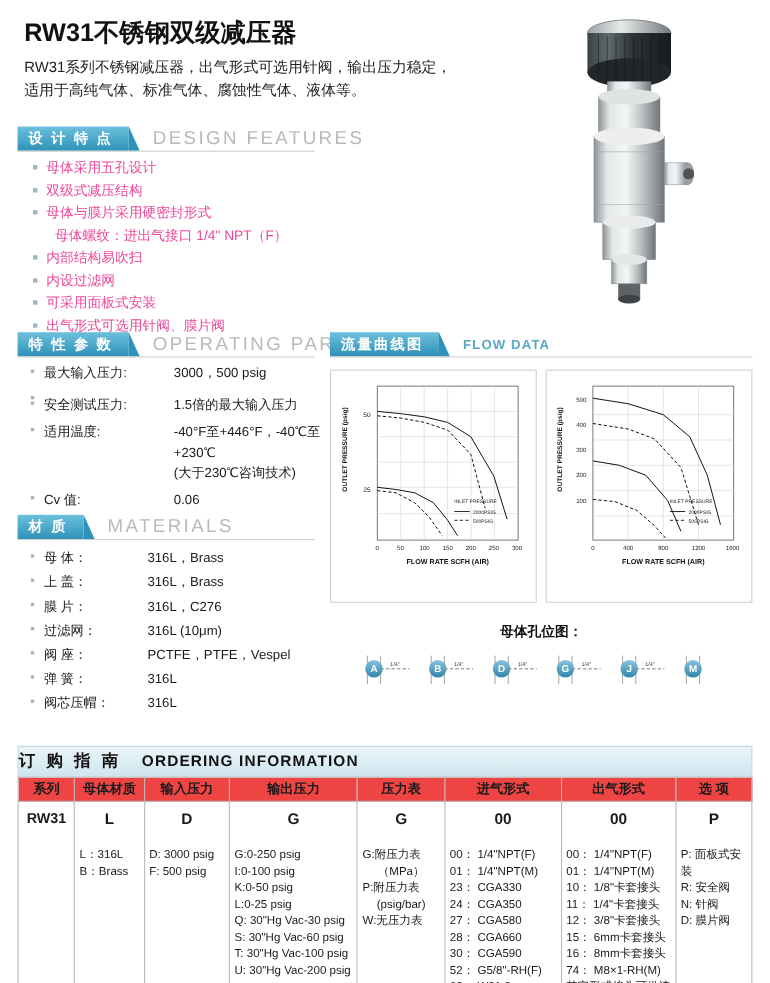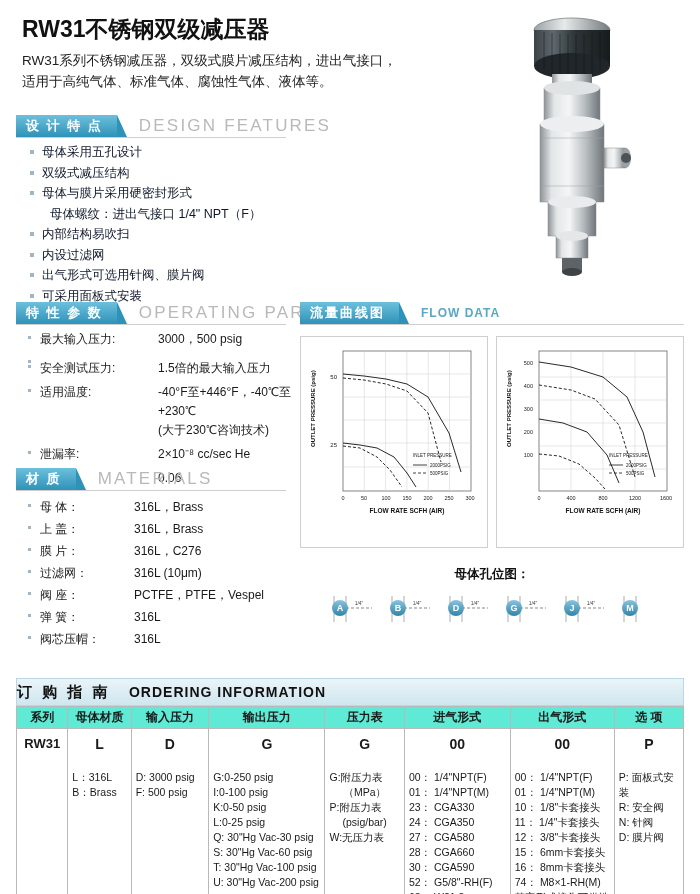--- a/index.html
+++ b/index.html
@@ -51,21 +51,21 @@
     vertical-align:top;
   }
   .secline {
     position:absolute; height:1px; background:#cfcfcf;
   }
 
   
   ul.b { list-style:none; margin:0; padding:0; }
   ul.b li {
     position:relative; padding-left:14px;
-    font-size:12.5px; line-height:20.5px; color:#0f172a;
+    font-size:12.5px; line-height:20.5px; color:#ec4899;
   }
   ul.b li:before{
     content:""; position:absolute; left:2px; top:8px;
     width:4px; height:4px; background:#9fb7c4;
   }
   ul.b li.nob:before{ display:none; }
 
   .param-row { display:flex; font-size:12px; line-height:19px;gap:32px; }
   .param-row .k { width:86px; flex:none; }
   .param-row .v { flex:1; }
@@ -90,21 +90,21 @@
   .ord-band .t2{ font-size:14px; font-weight:bold; letter-spacing:1px; color:#111; }
 
   table.ord {
     position:absolute; left:16px; top:706px; width:668px;
     border-collapse:collapse; font-size:11px;
   }
   table.ord th, table.ord td {
     border:1px solid #b9b9b9; vertical-align:top;
   }
   table.ord th {
-    background:#5eead4; font-size:12px; font-weight:bold; height:22px;
+    background:#ef4444; font-size:12px; font-weight:bold; height:22px;
     text-align:center; vertical-align:middle;margin-left:48px;
   }
   table.ord td { padding:3px 4px 6px 4px; }
   td.c { text-align:center; }
   .big { font-size:14px; font-weight:bold; }
   .rw { font-size:13px; font-weight:bold; }
   .small { font-size:10.5px; line-height:15px; }
   .tight { line-height:15px; font-size:10.5px; }
 
   
@@ -119,21 +119,21 @@
     line-height:16px; text-align:center; margin:0 auto;
   }
 </style>
 </head>
 <body>
 
 <div class="page">
 
   <div class="title">RW31不锈钢双级减压器</div>
   <div class="subtitle">
-    <div>RW31系列不锈钢减压器，双级式膜片减压结构，进出气接口，</div>
+    <div>RW31系列不锈钢减压器，出气形式可选用针阀，输出压力稳定，</div>
     <div>适用于高纯气体、标准气体、腐蚀性气体、液体等。</div>
   </div>
 
   <div class="prod">
     <svg width="190" height="290" viewBox="0 0 190 290">
       <defs>
         <linearGradient id="steel" x1="0" y1="0" x2="1" y2="0">
           <stop offset="0%" stop-color="#8e9396"></stop>
           <stop offset="18%" stop-color="#e3e6e7"></stop>
           <stop offset="45%" stop-color="#f4f6f6"></stop>
@@ -201,22 +201,22 @@
   </div>
   <div class="secline" style="left:16px; top:137px; width:270px;"></div>
 
   <ul class="b" style="position:absolute; left:28px; top:142px; width:300px;">
     <li>母体采用五孔设计</li>
     <li>双级式减压结构</li>
     <li>母体与膜片采用硬密封形式</li>
     <li class="nob" style="padding-left:22px">母体螺纹：进出气接口 1/4" NPT（F）</li>
     <li>内部结构易吹扫</li>
     <li>内设过滤网</li>
+    <li>可采用面板式安装</li>
     <li>出气形式可选用针阀、膜片阀</li>
-    <li>可采用面板式安装</li>
   </ul>
 
   <div class="sec" style="left:16px; top:302px;">
     <span class="cn">特 性 参 数</span><span class="en">OPERATING PARAMETERS</span>
   </div>
   <div class="secline" style="left:16px; top:324px; width:270px;"></div>
 
   <div style="position:absolute; left:28px; top:330px; width:265px;">
     <div style="position:relative; padding-left:12px;">
       <div style="position:absolute; left:0; top:6px; width:3px; height:3px; background:#9fb7c4;"></div>
@@ -239,27 +239,20 @@
     </div>
     <div style="position:relative; padding-left:12px; margin-top:5px;">
       <div style="position:absolute; left:0; top:6px; width:3px; height:3px; background:#9fb7c4;"></div>
       <div class="param-row">
         <div class="k">适用温度:</div>
         <div class="v">-40°F至+446°F，-40℃至+230℃</div>
       </div>
       <div class="param-row">
         <div class="k"></div>
         <div class="v">(大于230℃咨询技术)</div>
-      </div>
-    </div>
-    <div style="position:relative; padding-left:12px; margin-top:5px;">
-      <div style="position:absolute; left:0; top:6px; width:3px; height:3px; background:#9fb7c4;"></div>
-      <div class="param-row">
-        <div class="k">泄漏率:</div>
-        <div class="v">2×10⁻⁸ cc/sec He</div>
       </div>
     </div>
     <div style="position:relative; padding-left:12px; margin-top:5px;">
       <div style="position:absolute; left:0; top:6px; width:3px; height:3px; background:#9fb7c4;"></div>
       <div class="param-row">
         <div class="k">Cv 值:</div>
         <div class="v">0.06</div>
       </div>
     </div>
   </div>

